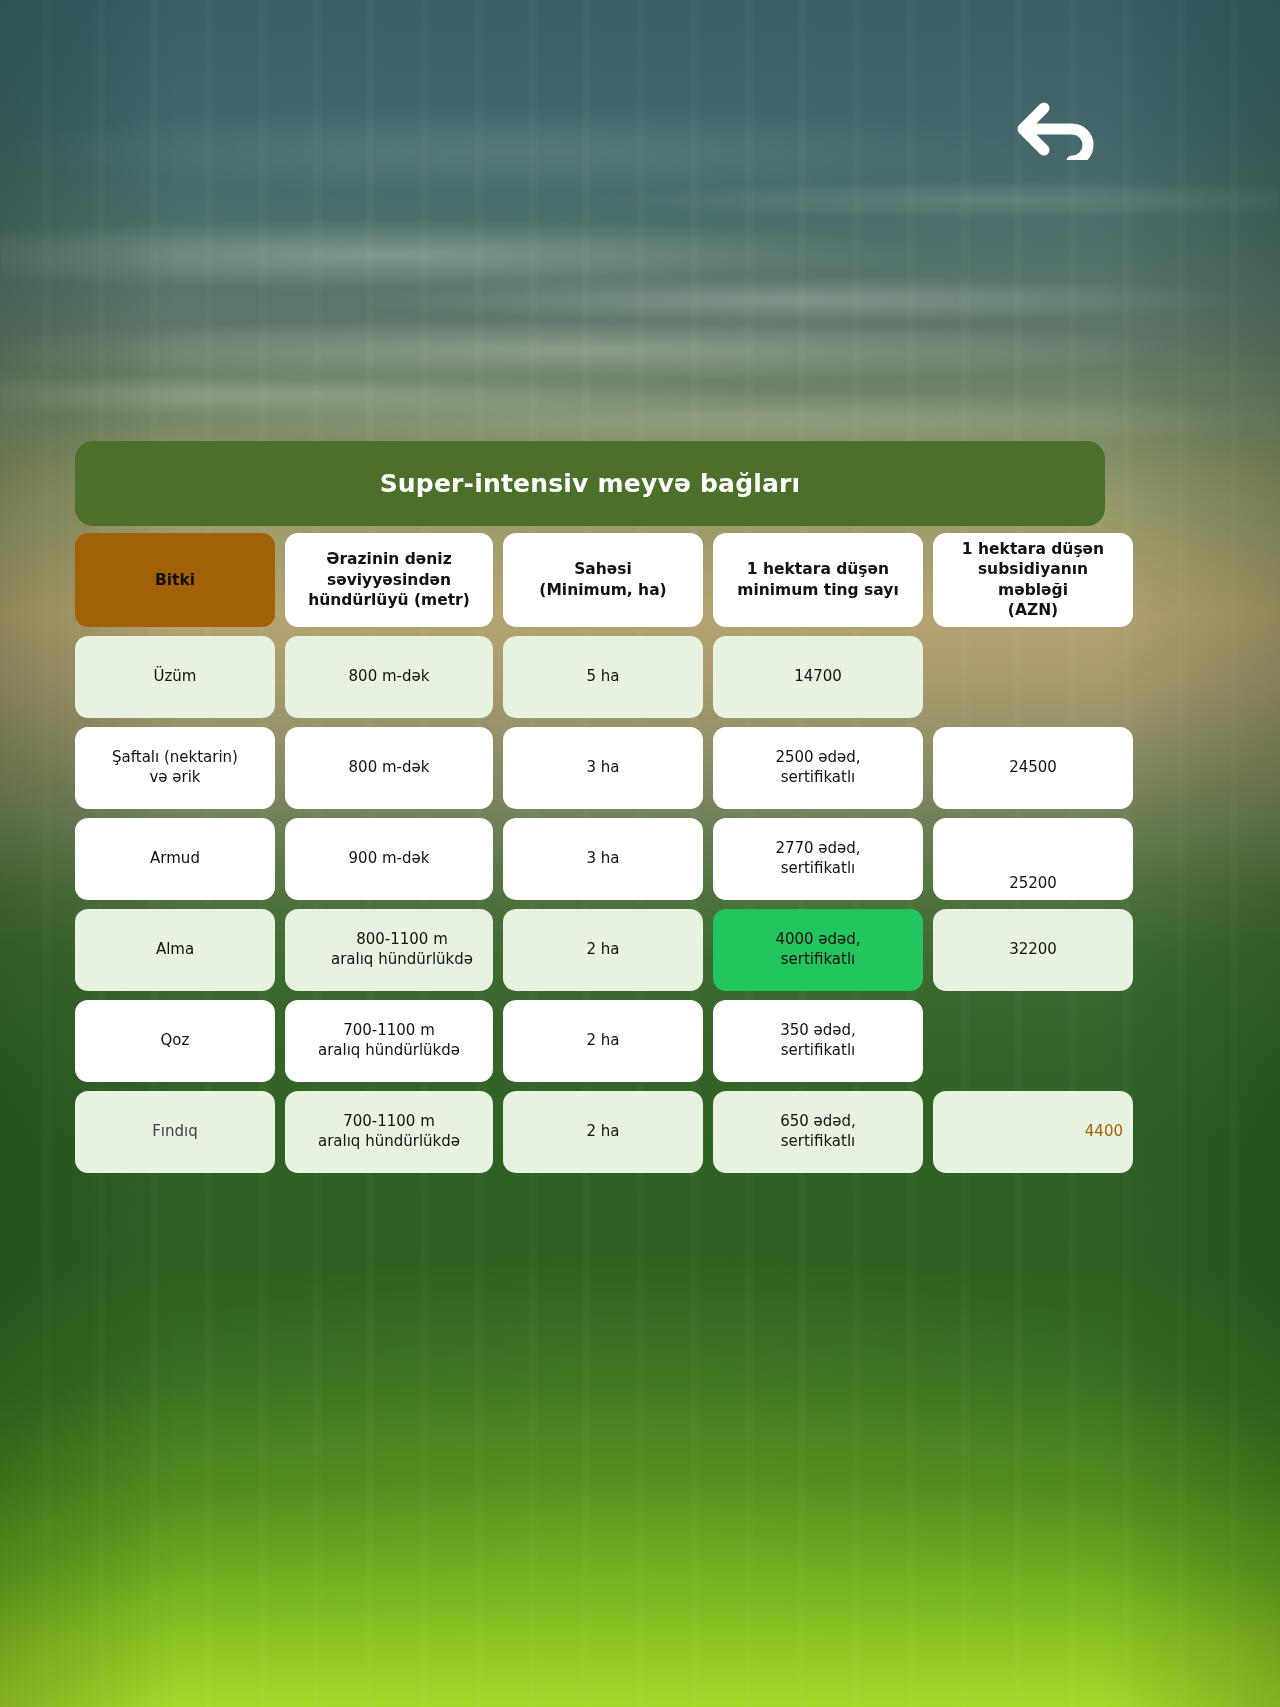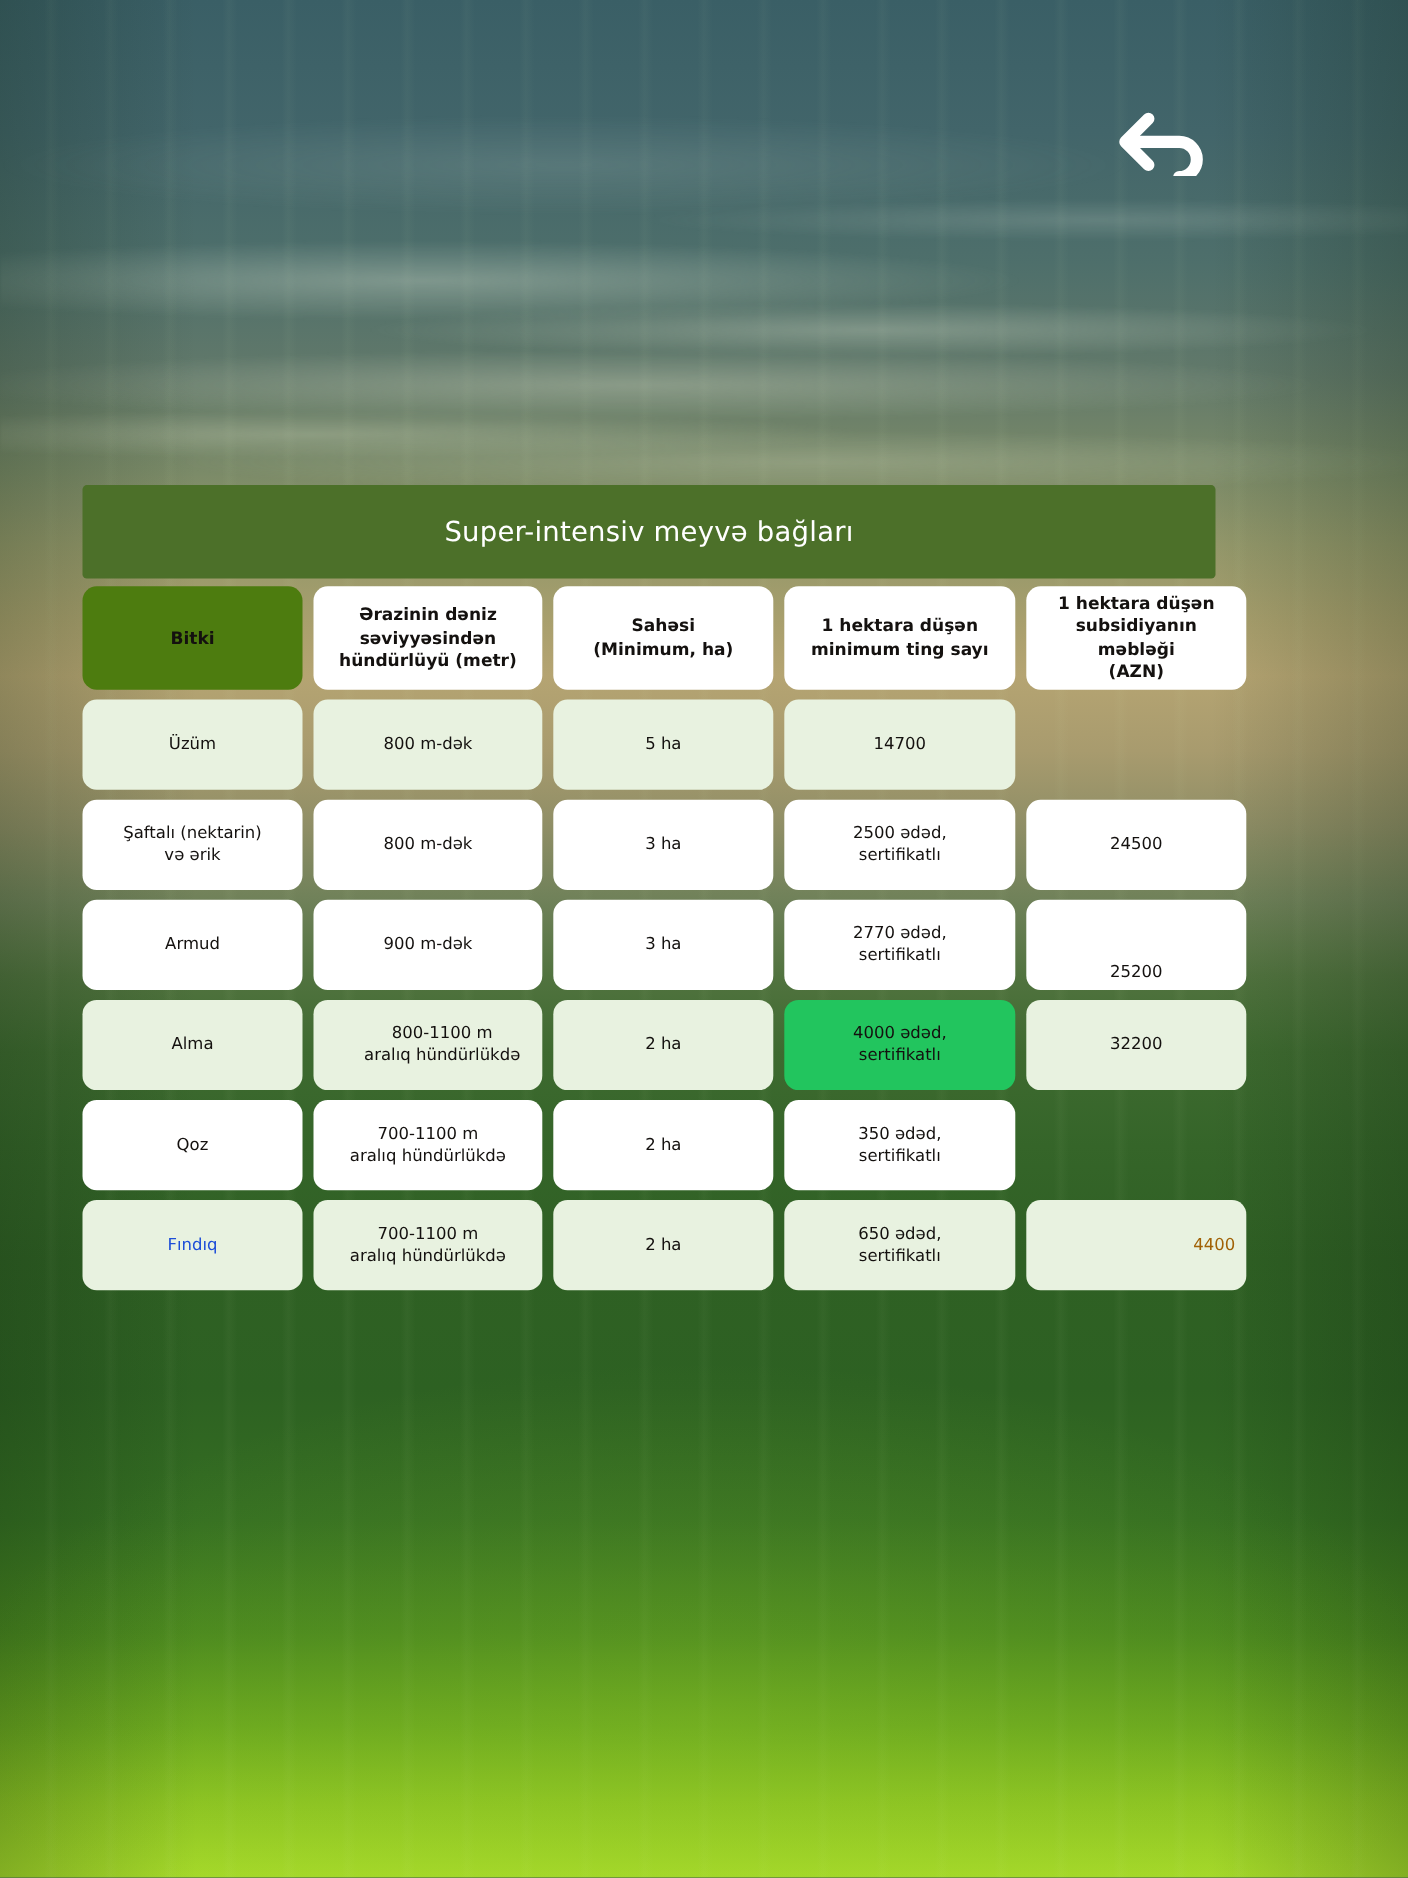--- a/index.html
+++ b/index.html
@@ -99,27 +99,27 @@
   
   .table-wrap {
     position: absolute;
     left: 75px;
     top: 441px;
     width: 1030px;
   }
 
   .table-title {
     height: 85px;
-    border-radius: 4px;
+    border-radius: 18px;
     display: flex;
     align-items: center;
     justify-content: center;
     color: #ffffff;
     font-size: 25px;
-    font-weight: normal;
+    font-weight: bold;
     letter-spacing: 0.2px;
     margin-bottom: 7px;
   }
 
   .grid-row {
     display: grid;
     grid-template-columns: 200px 208px 200px 210px 200px;
     gap: 10px;
     margin-bottom: 9px;
   }
@@ -171,21 +171,21 @@
   </span>
 </div>
 
 <div class="table-wrap">
 
   <div class="table-title" style="background: rgb(76, 112, 41); color: rgb(255, 255, 255);">
     <span>Super-intensiv meyvə bağları</span>
   </div>
 
   <div class="grid-row header" id="header-row">
-      <div class="cell" style="background: #4d7c0f; color: rgb(20, 17, 15);">
+      <div class="cell" style="background: #a16207; color: rgb(20, 17, 15);">
         <span>Bitki</span>
       </div>
       <div class="cell" style="background: rgb(255, 255, 255); color: rgb(20, 17, 15);">
         <span>Ərazinin dəniz<br>səviyyəsindən<br>hündürlüyü (metr)</span>
       </div>
       <div class="cell" style="background: rgb(255, 255, 255); color: rgb(20, 17, 15);">
         <span>Sahəsi<br>(Minimum, ha)</span>
       </div>
       <div class="cell" style="background: rgb(255, 255, 255); color: rgb(20, 17, 15);">
         <span>1 hektara düşən<br>minimum ting sayı</span>
@@ -269,21 +269,21 @@
           <span>700-1100 m<br>aralıq hündürlükdə</span>
         </div>
         <div class="cell " style="background: rgb(255, 255, 255); color: rgb(20, 17, 15);">
           <span>2 ha</span>
         </div>
         <div class="cell " style="background: rgb(255, 255, 255); color: rgb(20, 17, 15);">
           <span>350 ədəd,<br>sertifikatlı</span>
         </div>
       </div>
       <div class="grid-row body">
-        <div class="cell plant" style="background: rgb(232, 242, 224); color: #1d4ed8;">
+        <div class="cell plant" style="background: rgb(232, 242, 224); color: #404040;">
           <span>Fındıq</span>
         </div>
         <div class="cell " style="background: rgb(232, 242, 224); color: rgb(20, 17, 15);">
           <span>700-1100 m<br>aralıq hündürlükdə</span>
         </div>
         <div class="cell " style="background: rgb(232, 242, 224); color: rgb(20, 17, 15);">
           <span>2 ha</span>
         </div>
         <div class="cell " style="background: rgb(232, 242, 224); color: rgb(20, 17, 15);">
           <span>650 ədəd,<br>sertifikatlı</span>

